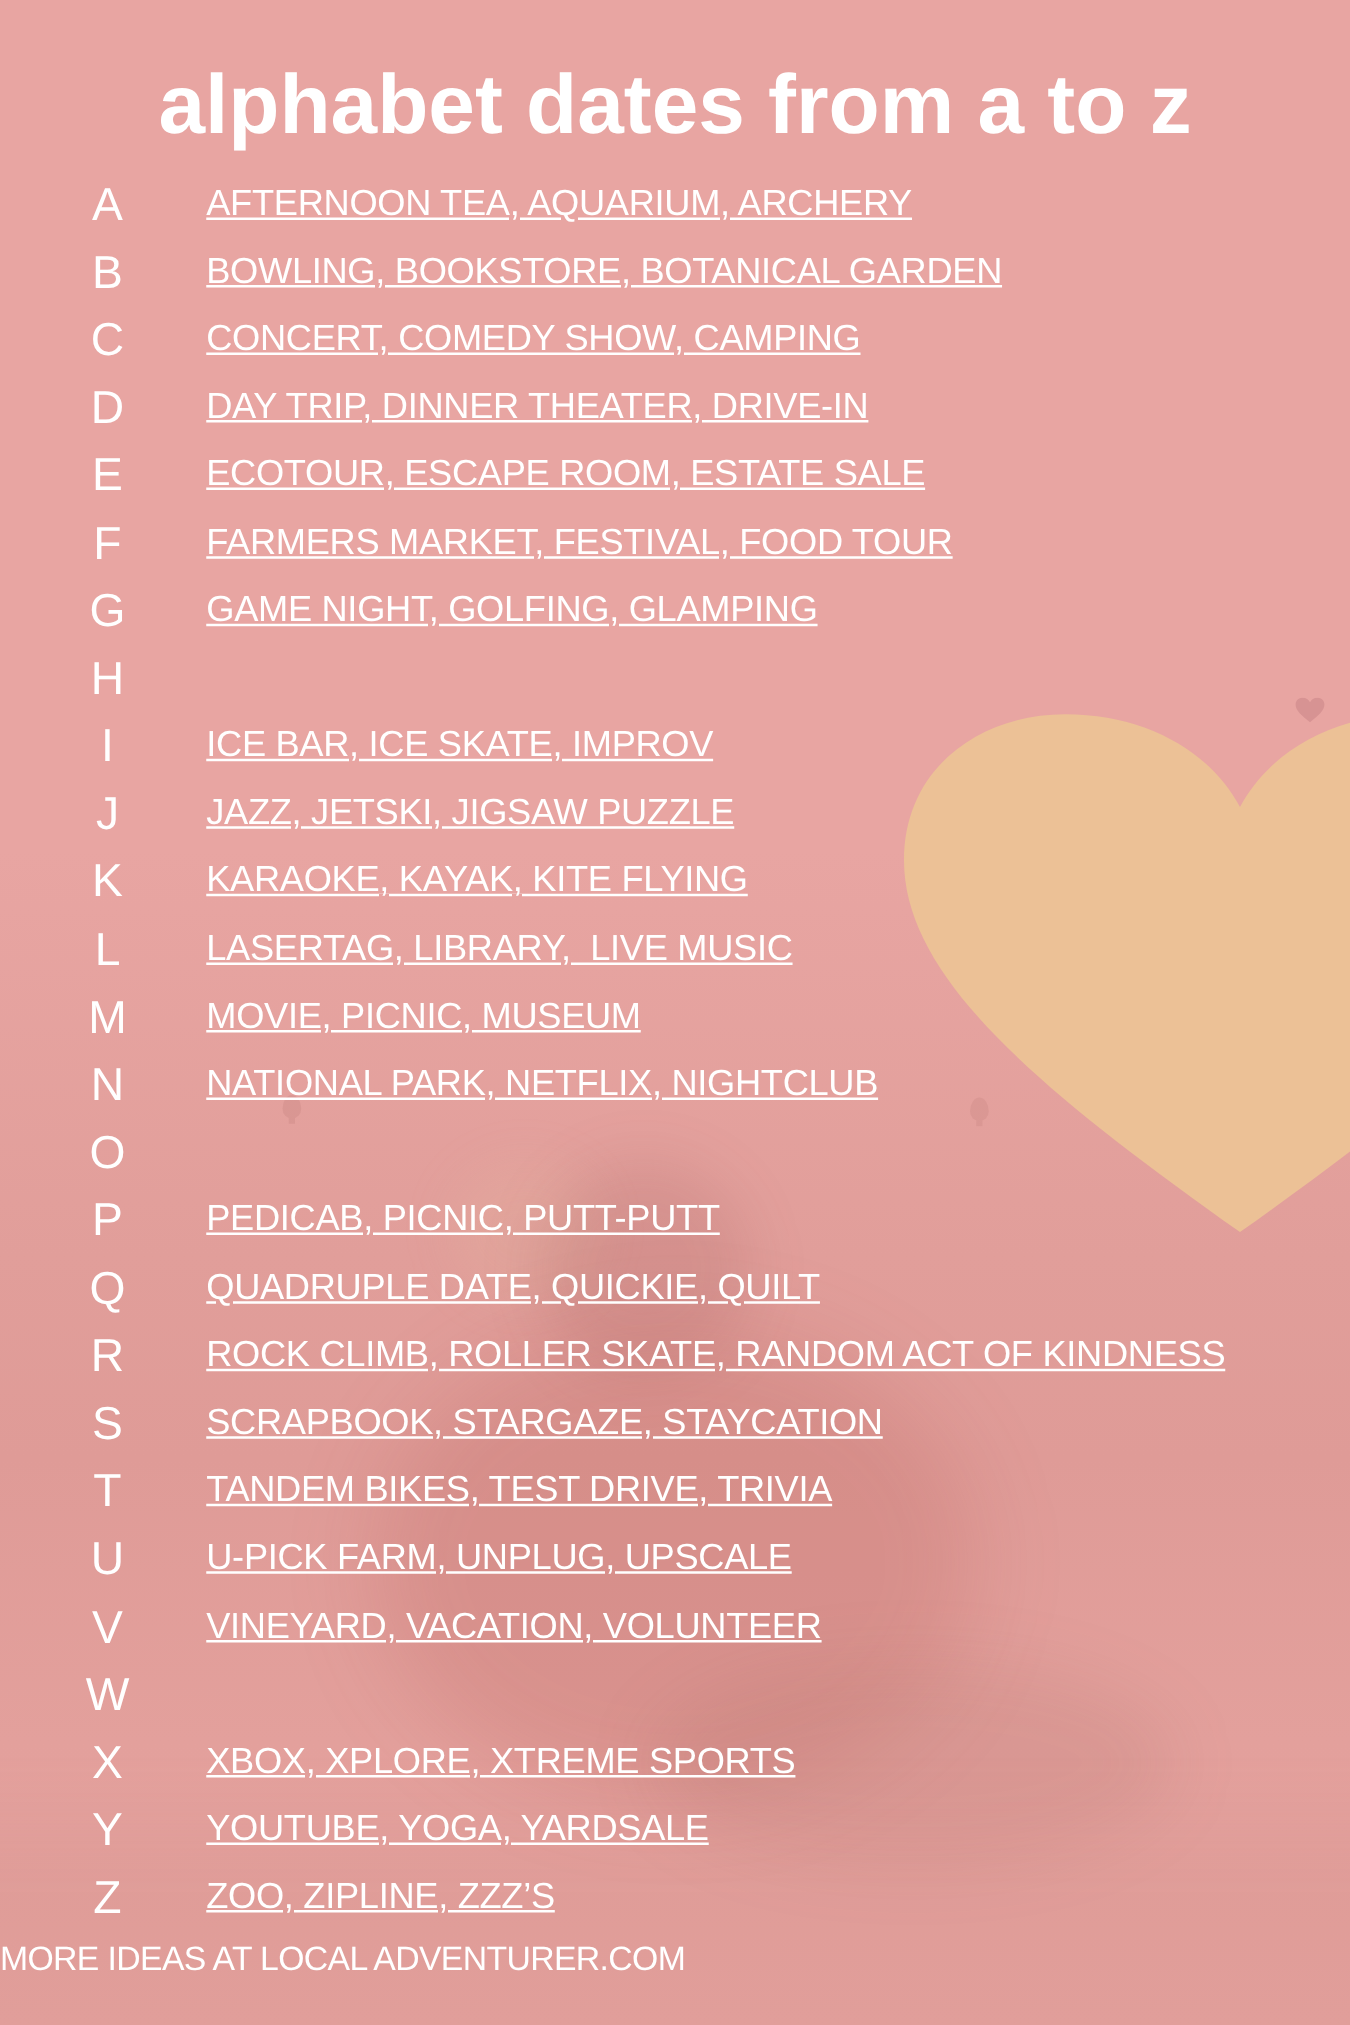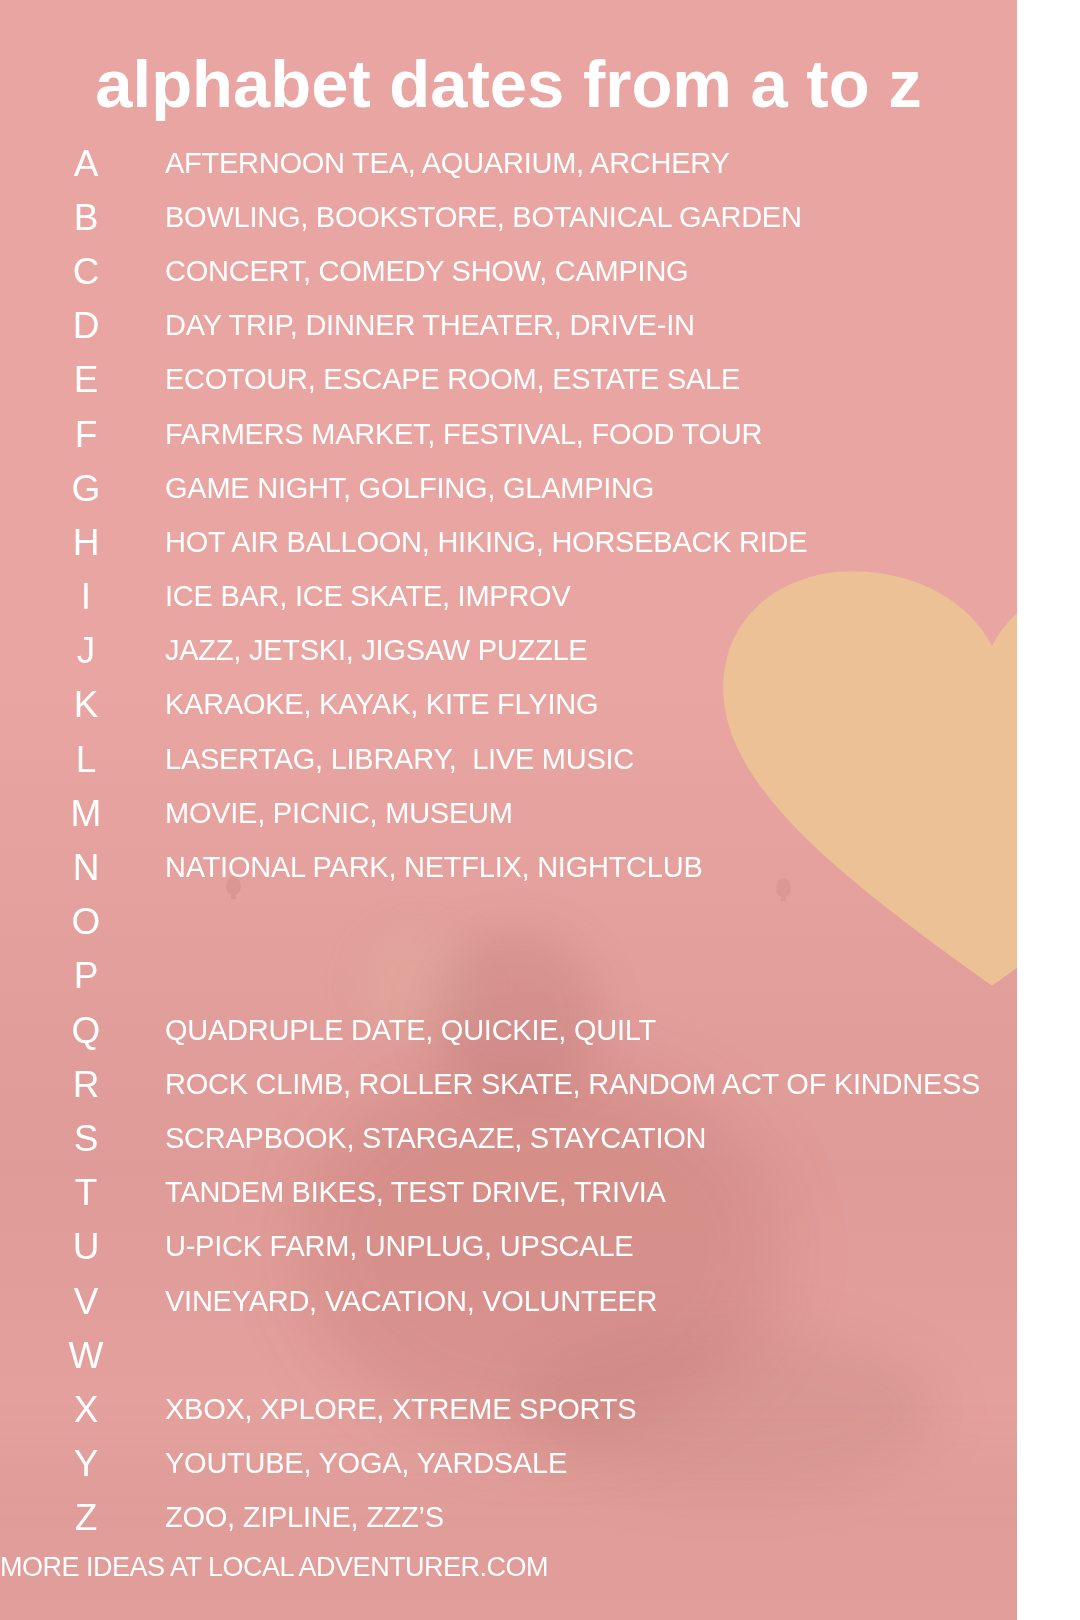--- a/index.html
+++ b/index.html
@@ -1,30 +1,29 @@
 <!DOCTYPE html>
 <html style="--background: #e8a5a2; --background-deep: #df9b97; --heart: #ecc196; --small-heart: #d28e8f; --balloon: #b5726f; --text: #ffffff;"><head>
 <meta charset="utf-8">
 <style>
   html, body { margin: 0; padding: 0; }
   body { font-family: "Liberation Sans", "DejaVu Sans", sans-serif; }
 
   .poster {
     position: relative;
-    width: 969px;
+    width: 1080px;
     height: 1620px;
     overflow: hidden;
     background: linear-gradient(180deg,
       var(--background) 0%,
       var(--background) 42%,
       #e19e9a 62%,
       var(--background-deep) 72%,
       #e3a09c 86%,
       #e6a3a0 100%);
-    padding-left: 48px;
   }
 
   
   .photo-hint { position: absolute; border-radius: 50%; pointer-events: none; }
   .hint-head   { left: 430px; top: 930px;  width: 170px; height: 170px; background: rgba(140,70,68,0.14); filter: blur(22px); }
   .hint-hair   { left: 360px; top: 930px;  width: 120px; height: 110px; background: rgba(230,190,160,0.16); filter: blur(18px); }
   .hint-body   { left: 300px; top: 1060px; width: 480px; height: 380px; background: rgba(165,75,70,0.16); filter: blur(34px); }
   .hint-legs   { left: 520px; top: 1330px; width: 420px; height: 160px; background: rgba(150,90,80,0.12); filter: blur(26px); }
   .hint-ground { left: -60px; top: 1460px; width: 1250px; height: 260px; border-radius: 0; background: rgba(190,120,110,0.10); filter: blur(28px); }
 
@@ -97,20 +96,21 @@
     line-height: 1;
   }
   .ideas {
     margin-left: -7px;
     font-size: 29px;
     font-weight: 400;
     color: var(--text);
     letter-spacing: -0.25px;
     white-space: pre;
     line-height: 1;
+    text-decoration: underline;
   }
 
   .footer {
     position: absolute;
     top: 1552px; left: 0; right: 0;
     text-align: left;
     font-size: 27px;
     letter-spacing: -0.5px;
     color: var(--text);
   }
@@ -173,21 +173,20 @@
     <div class="ideas">FARMERS MARKET, FESTIVAL, FOOD TOUR</div>
   </div>
 
   <div class="row">
     <div class="letter">G</div>
     <div class="ideas">GAME NIGHT, GOLFING, GLAMPING</div>
   </div>
 
   <div class="row">
     <div class="letter">H</div>
-    <div class="ideas">HOT AIR BALLOON, HIKING, HORSEBACK RIDE</div>
   </div>
 
   <div class="row">
     <div class="letter">I</div>
     <div class="ideas">ICE BAR, ICE SKATE, IMPROV</div>
   </div>
 
   <div class="row">
     <div class="letter">J</div>
     <div class="ideas">JAZZ, JETSKI, JIGSAW PUZZLE</div>
@@ -212,20 +211,21 @@
     <div class="letter">N</div>
     <div class="ideas">NATIONAL PARK, NETFLIX, NIGHTCLUB</div>
   </div>
 
   <div class="row">
     <div class="letter">O</div>
   </div>
 
   <div class="row">
     <div class="letter">P</div>
+    <div class="ideas">PEDICAB, PICNIC, PUTT-PUTT</div>
   </div>
 
   <div class="row">
     <div class="letter">Q</div>
     <div class="ideas">QUADRUPLE DATE, QUICKIE, QUILT</div>
   </div>
 
   <div class="row">
     <div class="letter">R</div>
     <div class="ideas">ROCK CLIMB, ROLLER SKATE, RANDOM ACT OF KINDNESS</div>

